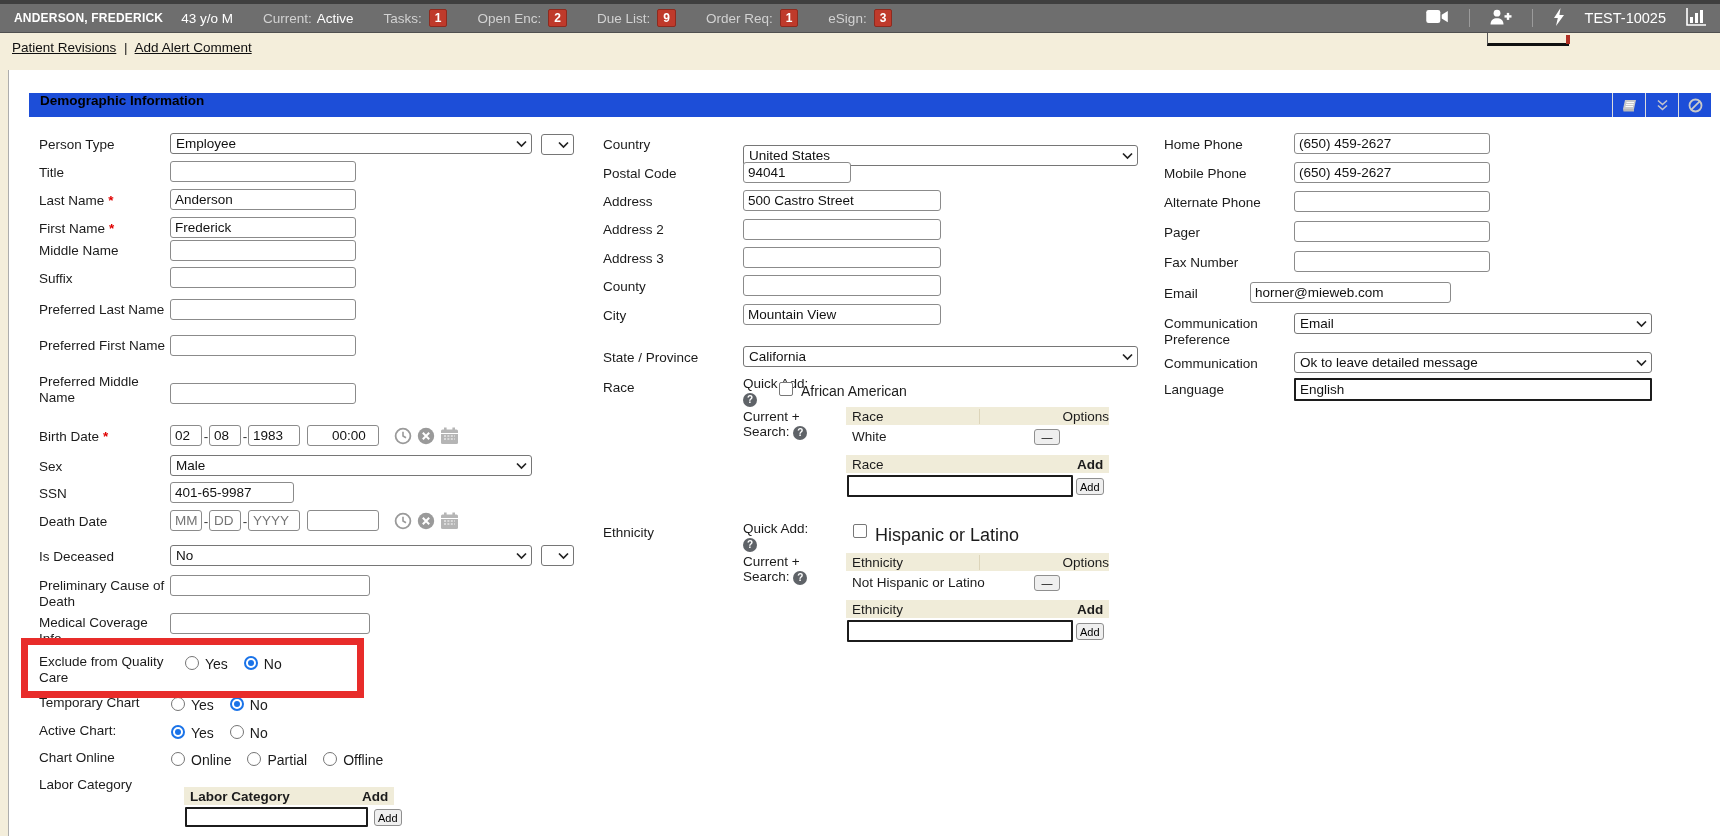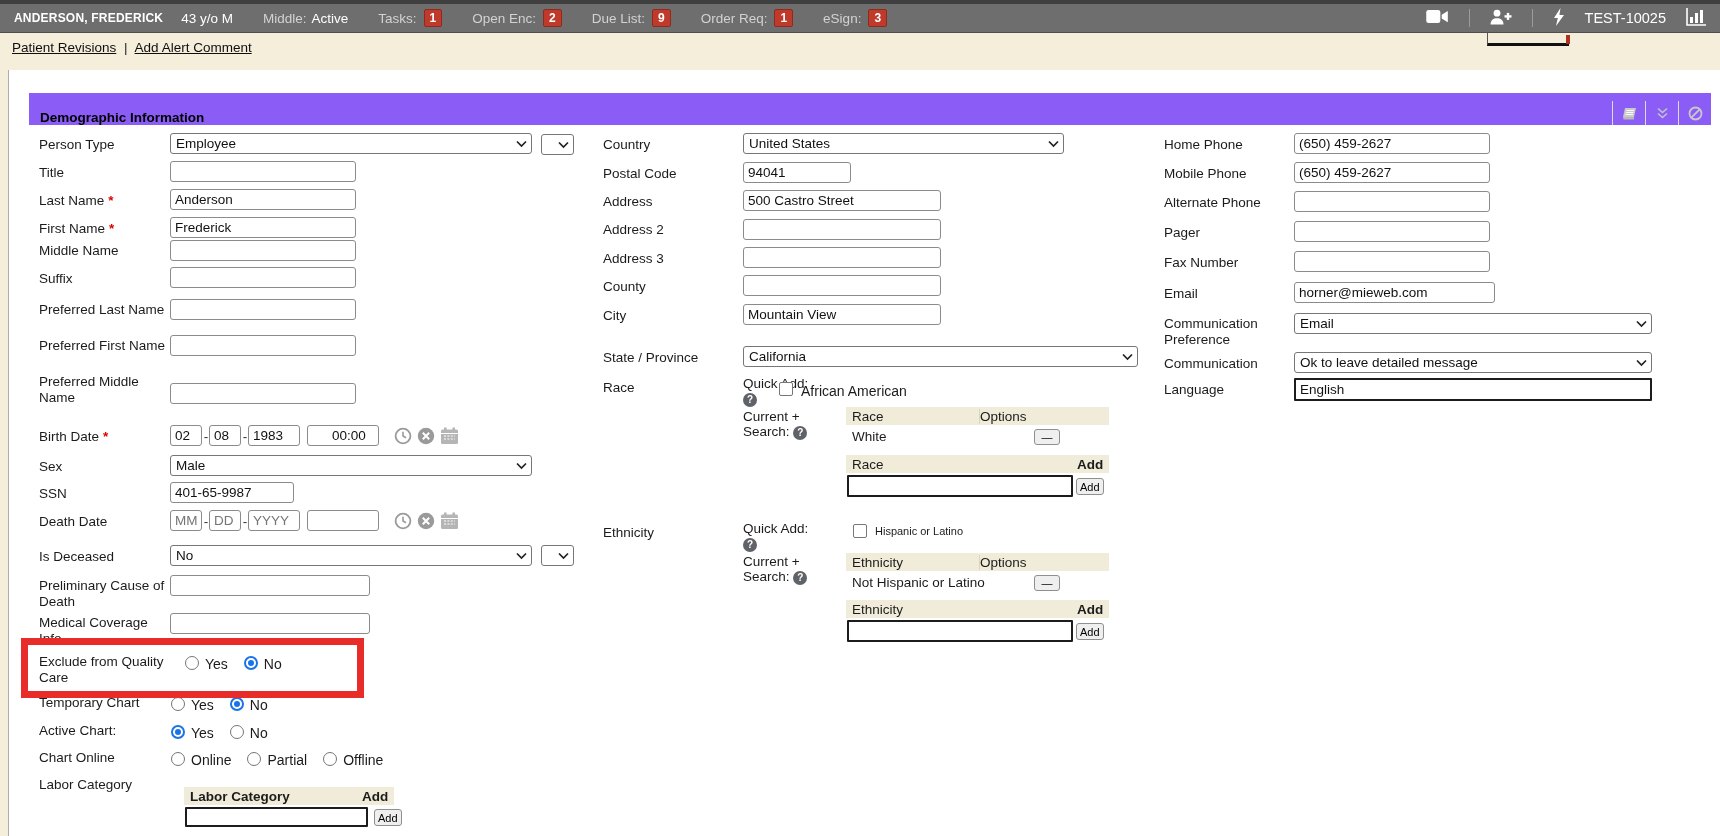--- a/index.html
+++ b/index.html
@@ -26,22 +26,22 @@
   .linksep { margin:0 4px; }
 
   
   .popup-frag { position:absolute; left:1487px; top:33px; width:82px; height:13px;
                 border-left:1px solid #555; border-bottom:3px solid #111; background:transparent; }
   .popup-frag i { position:absolute; right:-1px; top:2px; width:4px; height:9px; background:#b03024; }
 
   
   .content { position:absolute; left:8px; top:70px; width:1712px; height:766px; background:#ffffff;
              border-left:1px solid #adadad; }
-  .sechdr { position:absolute; left:20px; top:23px; width:1682px; height:32px; background:#8b5cf6;
-            display:flex; align-items:flex-end; }
+  .sechdr { position:absolute; left:20px; top:23px; width:1682px; height:24px; background:#1d4ed8;
+            display:flex; align-items:flex-start; }
   .sechdr-title { font-weight:bold; font-size:13.5px; padding-left:11px; color:#000; }
   .sechdr-icons { margin-left:auto; display:flex; height:24px; }
   .hicon { width:33px; display:flex; align-items:center; justify-content:center; border-left:1px solid #dcdcdc; cursor:pointer; }
 
   
   .lb { position:absolute; width:128px; line-height:16px; color:#1b1b1b; }
   .req { color:#e00000; font-weight:bold; margin-left:4px; }
   .inp { position:absolute; height:21px; border:1px solid #8b8b8b; border-radius:3px; background:#fff;
          font-family:"Liberation Sans",sans-serif; font-size:13.5px; padding:0 4px; color:#111; }
   .inp-dark { border:2px solid #1c1c1c; border-radius:1px; }
@@ -57,21 +57,21 @@
   .rad.checked { border:2px solid #1a73e8; }
   .rad.checked::after { content:""; position:absolute; left:2px; top:2px; right:2px; bottom:2px;
                         background:#1a73e8; border-radius:50%; }
   .cb { position:absolute; width:14px; height:14px; border:1px solid #777; border-radius:2px; background:#fff; cursor:pointer; }
   .radrow { position:absolute; display:flex; align-items:flex-start; }
   .radlbl { margin:0 0 0 6px; font-size:14px; }
   .radgap { width:16px; }
 
   .thead { position:absolute; background:#f0ecd9; display:flex; align-items:center; font-size:13.5px; height:18px; }
   .thead .c1 { padding-left:6px; flex:1; }
-  .thead .c2 { width:130px; text-align:left; border-left:1px solid #ddd5ba; }
+  .thead .c2 { width:130px; text-align:right; border-left:1px solid #ddd5ba; }
   .thead .cadd { width:32px; font-weight:bold; }
   .trow-txt { position:absolute; font-size:13.5px; }
   .btn-sm { position:absolute; height:17px; min-width:26px; background:#efefef; border:1px solid #8f8f8f;
             border-radius:3px; font-size:11px; font-family:"Liberation Sans",sans-serif; line-height:14px;
             text-align:center; cursor:pointer; padding:0 3px; }
   .helpq { display:inline-block; width:14px; height:14px; background:#5f6368; color:#fff; border-radius:50%;
            font-size:10px; font-weight:bold; text-align:center; line-height:14px; }
   .qa { position:absolute; width:100px; line-height:15px; }
 
   .redbox { position:absolute; left:12px; top:568px; width:343px; height:60px; border:7px solid #e82c2a;
@@ -79,21 +79,21 @@
 
   .dicons { position:absolute; display:flex; gap:5px; align-items:center; }
 </style>
 </head>
 <body>
 
 <div class="topstrip"></div>
 <div class="topbar">
   <span class="tb-name">ANDERSON, FREDERICK</span>
   <span class="tb-age">43 y/o M</span>
-  <span class="tb-dim tb-gap">Middle:</span>
+  <span class="tb-dim tb-gap">Current:</span>
   <span style="margin-left:5px">Active</span>
   <span class="tb-dim tb-gap">Tasks:</span>
   <span class="badge">1</span>
   <span class="tb-dim tb-gap">Open Enc:</span>
   <span class="badge">2</span>
   <span class="tb-dim tb-gap">Due List:</span>
   <span class="badge">9</span>
   <span class="tb-dim tb-gap">Order Req:</span>
   <span class="badge">1</span>
   <span class="tb-dim tb-gap">eSign:</span>
@@ -326,21 +326,21 @@
 
   <div class="lb" style="left:30px;top:707px">Labor Category</div>
   <div class="thead" style="left:175px;top:717px;width:210px;font-weight:bold">
     <span class="c1">Labor Category</span>
     <span class="cadd">Add</span>
   </div>
   <input class="inp inp-dark" style="left: 176px; top: 737px; width: 183px; height: 20px;">
   <button class="btn-sm" style="left:365px;top:739px">Add</button>
 
   <div class="lb" style="left:594px;top:67px">Country</div>
-  <div class="sel" style="left:734px;top:63px;width:321px">
+  <div class="sel" style="left:734px;top:75px;width:395px">
     <span>United States</span>
     <svg width="11" height="8" viewBox="0 0 11 8">
         <path d="M1 1.5 L5.5 6 L10 1.5" stroke="#222" stroke-width="1.7" fill="none"></path>
       </svg>
   </div>
 
   <div class="lb" style="left:594px;top:96px">Postal Code</div>
   <input class="inp" style="left: 734px; top: 92px; width: 108px;" value="94041">
 
   <div class="lb" style="left:594px;top:124px">Address</div>
@@ -395,21 +395,21 @@
   <div class="lb" style="left:594px;top:455px">Ethnicity</div>
   <div class="qa" style="left:734px;top:451px">
     <span>Quick Add:</span><br>
     <span class="helpq">?</span>
   </div>
   <div class="qa" style="left:734px;top:484px">
     <span>Current +</span><br>
     <span>Search:</span> <span class="helpq">?</span>
   </div>
   <span class="cb" style="left:844px;top:454px"></span>
-  <span class="trow-txt" style="left:866px;top:455px;font-size:11px">Hispanic or Latino</span>
+  <span class="trow-txt" style="left:866px;top:455px;font-size:18px">Hispanic or Latino</span>
 
   <div class="thead" style="left:837px;top:483px;width:263px">
     <span class="c1">Ethnicity</span>
     <span class="c2">Options</span>
   </div>
   <span class="trow-txt" style="left:843px;top:505px">Not Hispanic or Latino</span>
   <button class="btn-sm" style="left:1025px;top:505px;height:16px">—</button>
 
   <div class="thead" style="left:837px;top:530px;width:263px">
     <span class="c1">Ethnicity</span>
@@ -427,21 +427,21 @@
   <div class="lb" style="left:1155px;top:125px">Alternate Phone</div>
   <input class="inp" style="left: 1285px; top: 121px; width: 196px;">
 
   <div class="lb" style="left:1155px;top:155px">Pager</div>
   <input class="inp" style="left: 1285px; top: 151px; width: 196px;">
 
   <div class="lb" style="left:1155px;top:185px">Fax Number</div>
   <input class="inp" style="left: 1285px; top: 181px; width: 196px;">
 
   <div class="lb" style="left:1155px;top:216px">Email</div>
-  <input class="inp" style="left: 1285px; top: 212px; width: 201px;" value="horner@mieweb.com">
+  <input class="inp" style="left: 1241px; top: 212px; width: 201px;" value="horner@mieweb.com">
 
   <div class="lb" style="left:1155px;top:246px">Communication Preference</div>
   <div class="sel" style="left:1285px;top:243px;width:358px">
     <span>Email</span>
     <svg width="11" height="8" viewBox="0 0 11 8">
         <path d="M1 1.5 L5.5 6 L10 1.5" stroke="#222" stroke-width="1.7" fill="none"></path>
       </svg>
   </div>
 
   <div class="lb" style="left:1155px;top:286px">Communication</div>

